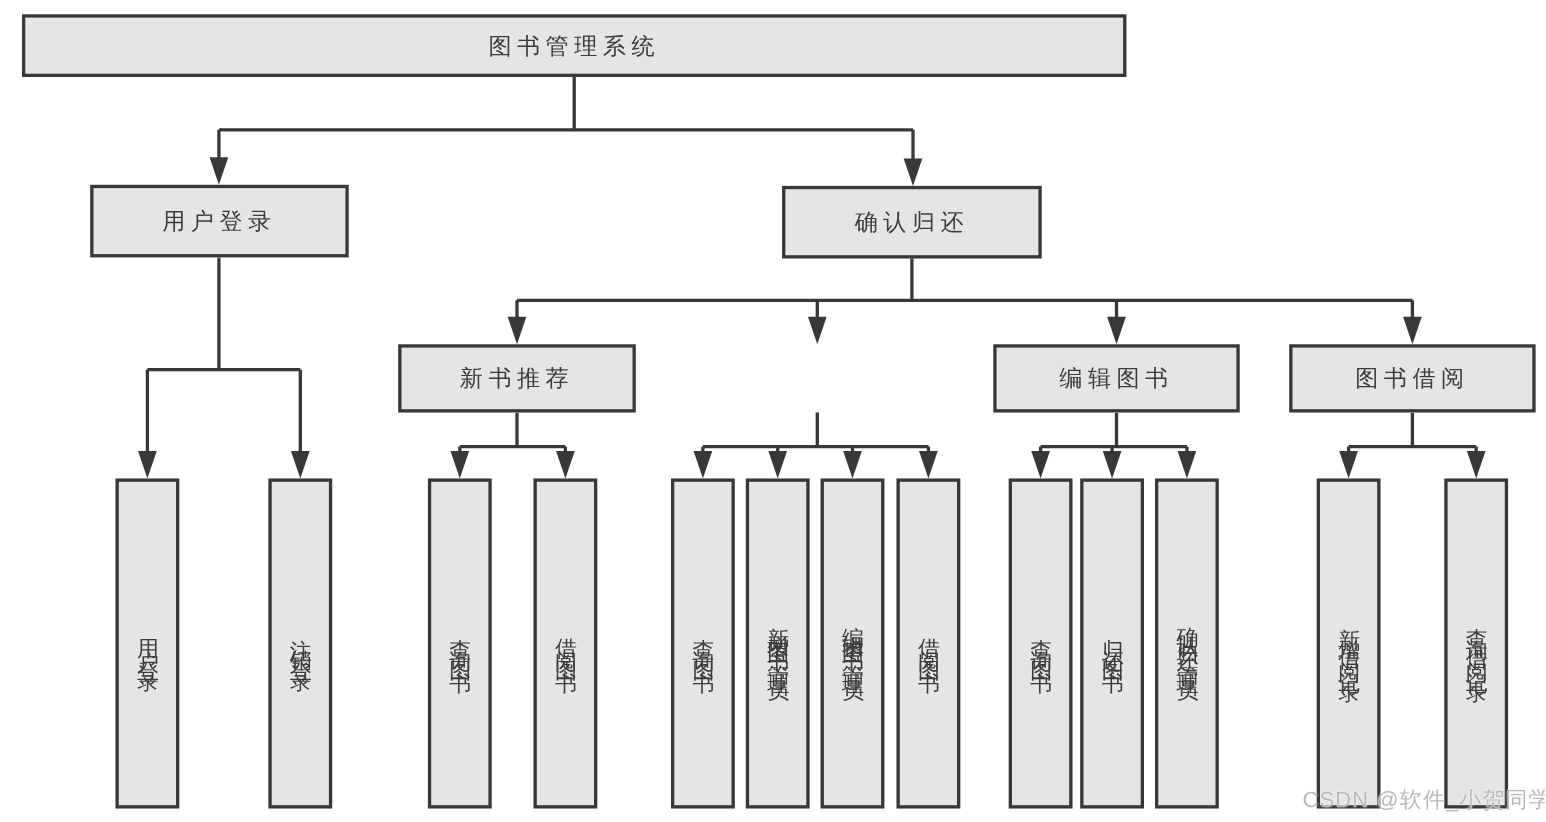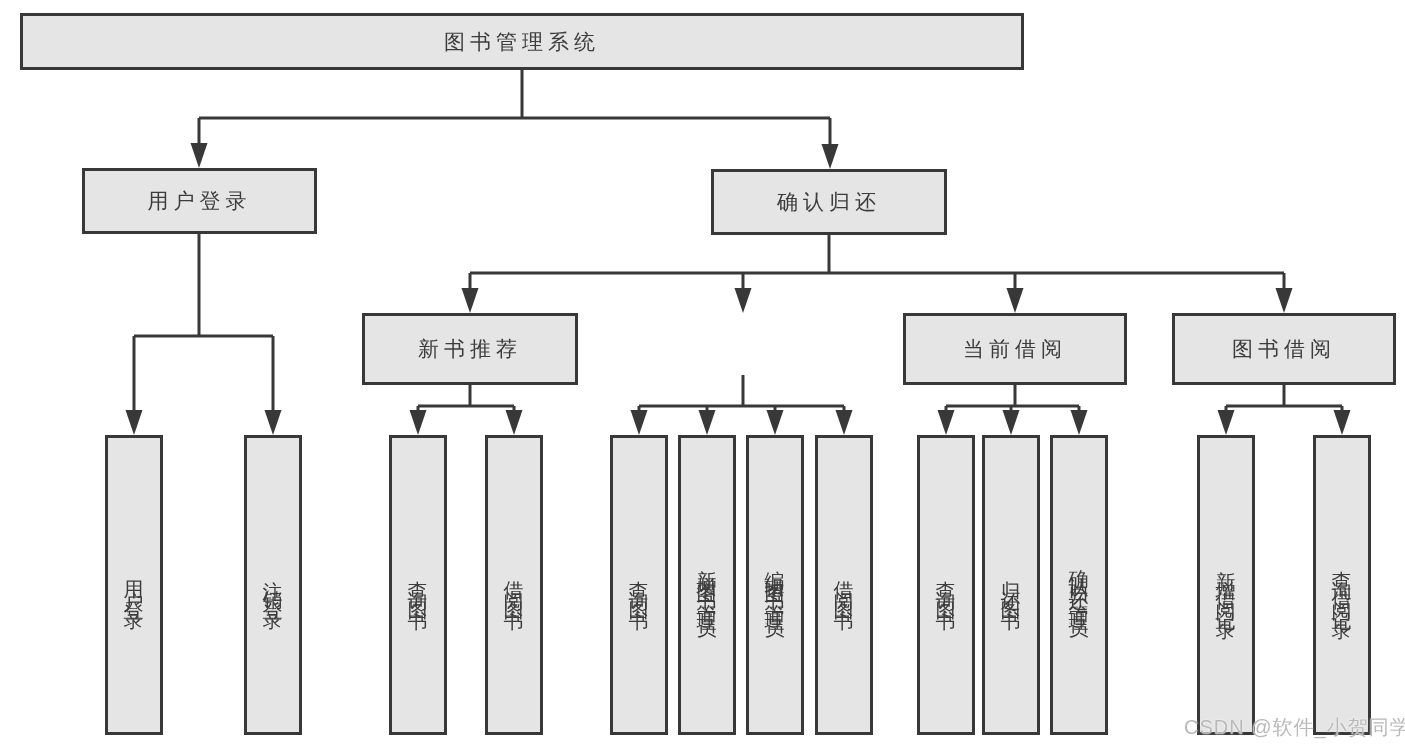--- a/index.html
+++ b/index.html
@@ -11,21 +11,21 @@
     box-sizing:border-box;
     border:3px solid #383838;
     background:#e5e5e5;
     display:flex;align-items:center;justify-content:center;
     color:#3c3c3c;
     z-index:2;
   }
   .hnode{font-size:21px;letter-spacing:5px;white-space:nowrap;}
   .root{left:20px;top:13px;width:1004px;height:57px;}
   .row2{top:168px;height:66px;}
-  .row3{top:313px;height:72px;}
+  .row3{top:313px;height:62px;}
   .leaf{top:435px;width:58px;height:300px;}
   .leaf .vtext{
     writing-mode:vertical-rl;
     text-orientation:mixed;
     font-size:20px;
     letter-spacing:10px;
     line-height:1;
     color:#3c3c3c;
   }
   .leaf .vtext.tight{letter-spacing:7px;}
@@ -108,21 +108,21 @@
       <path d="M1333.5,410 L1350.5,410 L1342,435 Z"></path>
     </g>
   </svg>
 
   <div class="node hnode root">图书管理系统</div>
 
   <div class="node hnode row2" style="left:82px;width:235px;">用户登录</div>
   <div class="node hnode row2" style="left:711px;width:236px;top:169px;">确认归还</div>
 
   <div class="node hnode row3" style="left:362px;width:216px;">新书推荐</div>
-  <div class="node hnode row3" style="left:903px;width:224px;">当前借阅</div>
+  <div class="node hnode row3" style="left:903px;width:224px;">编辑图书</div>
   <div class="node hnode row3" style="left:1172px;width:224px;">图书借阅</div>
 
   <div class="node leaf" style="left:105px;">
     <span class="vtext">用户登录</span>
   </div>
   <div class="node leaf" style="left:244px;">
     <span class="vtext">注销登录</span>
   </div>
 
   <div class="node leaf" style="left:389px;">

